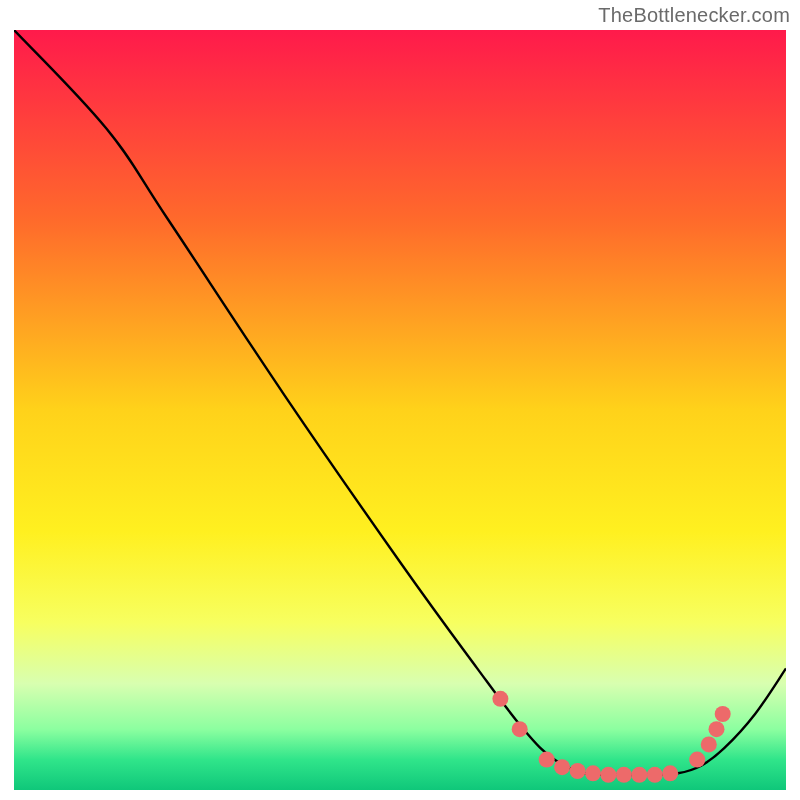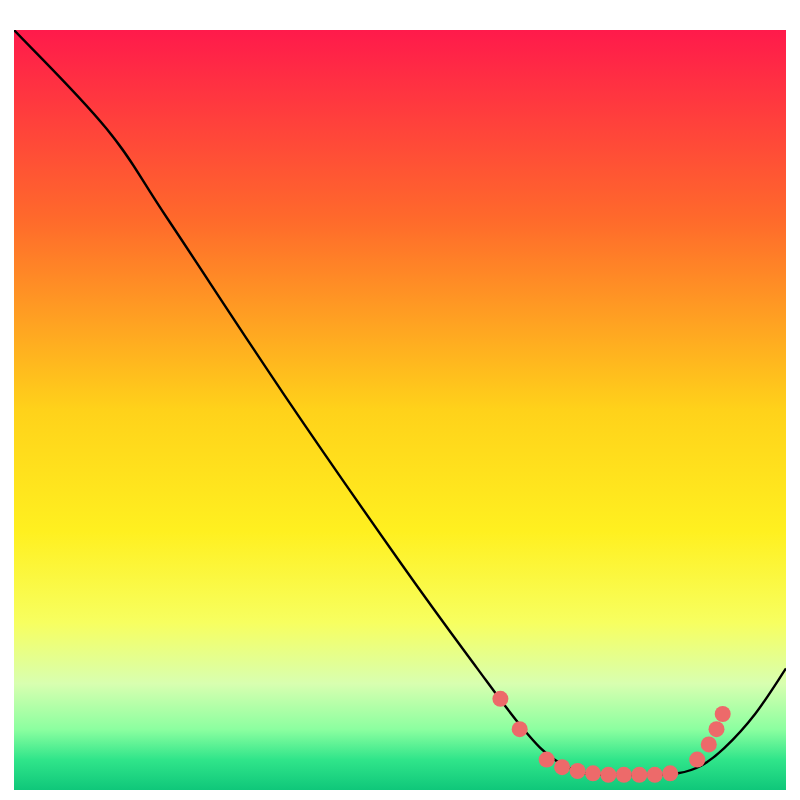--- a/index.html
+++ b/index.html
@@ -28,20 +28,21 @@
   svg.chart {
     position: absolute;
     left: 0;
     top: 0;
   }
 </style>
 </head>
 <body>
 
 <div class="stage">
+  <div class="attribution">TheBottlenecker.com</div>
 
   <svg class="chart" width="800" height="800" viewBox="0 0 800 800">
     <defs>
       <linearGradient id="bg-grad" x1="0" y1="0" x2="0" y2="1">
           <stop offset="0.00%" stop-color="#ff1a4b"></stop>
           <stop offset="25.00%" stop-color="#ff6a2b"></stop>
           <stop offset="50.00%" stop-color="#ffd21a"></stop>
           <stop offset="66.00%" stop-color="#fff020"></stop>
           <stop offset="78.00%" stop-color="#f7ff60"></stop>
           <stop offset="86.00%" stop-color="#d8ffb0"></stop>

